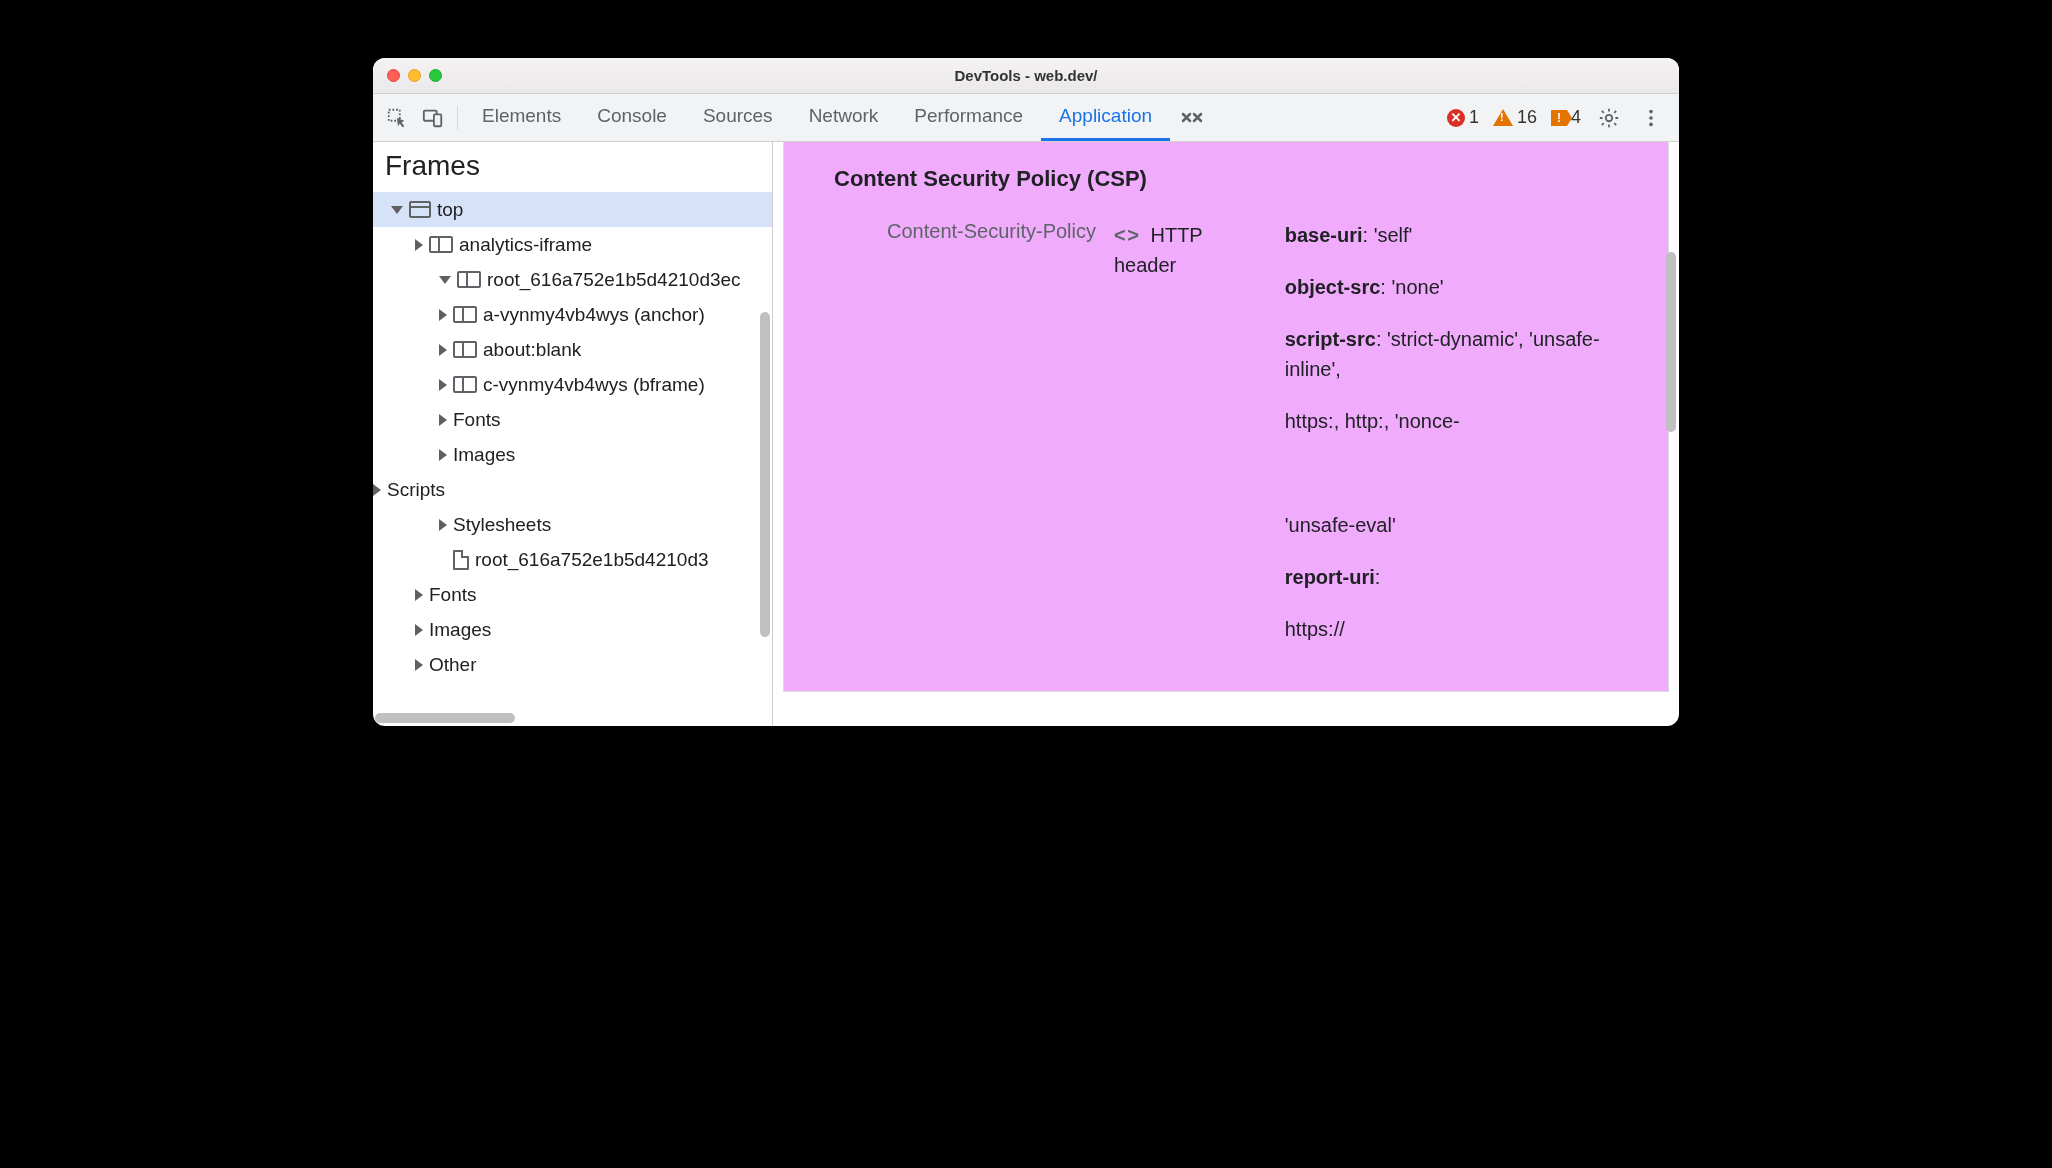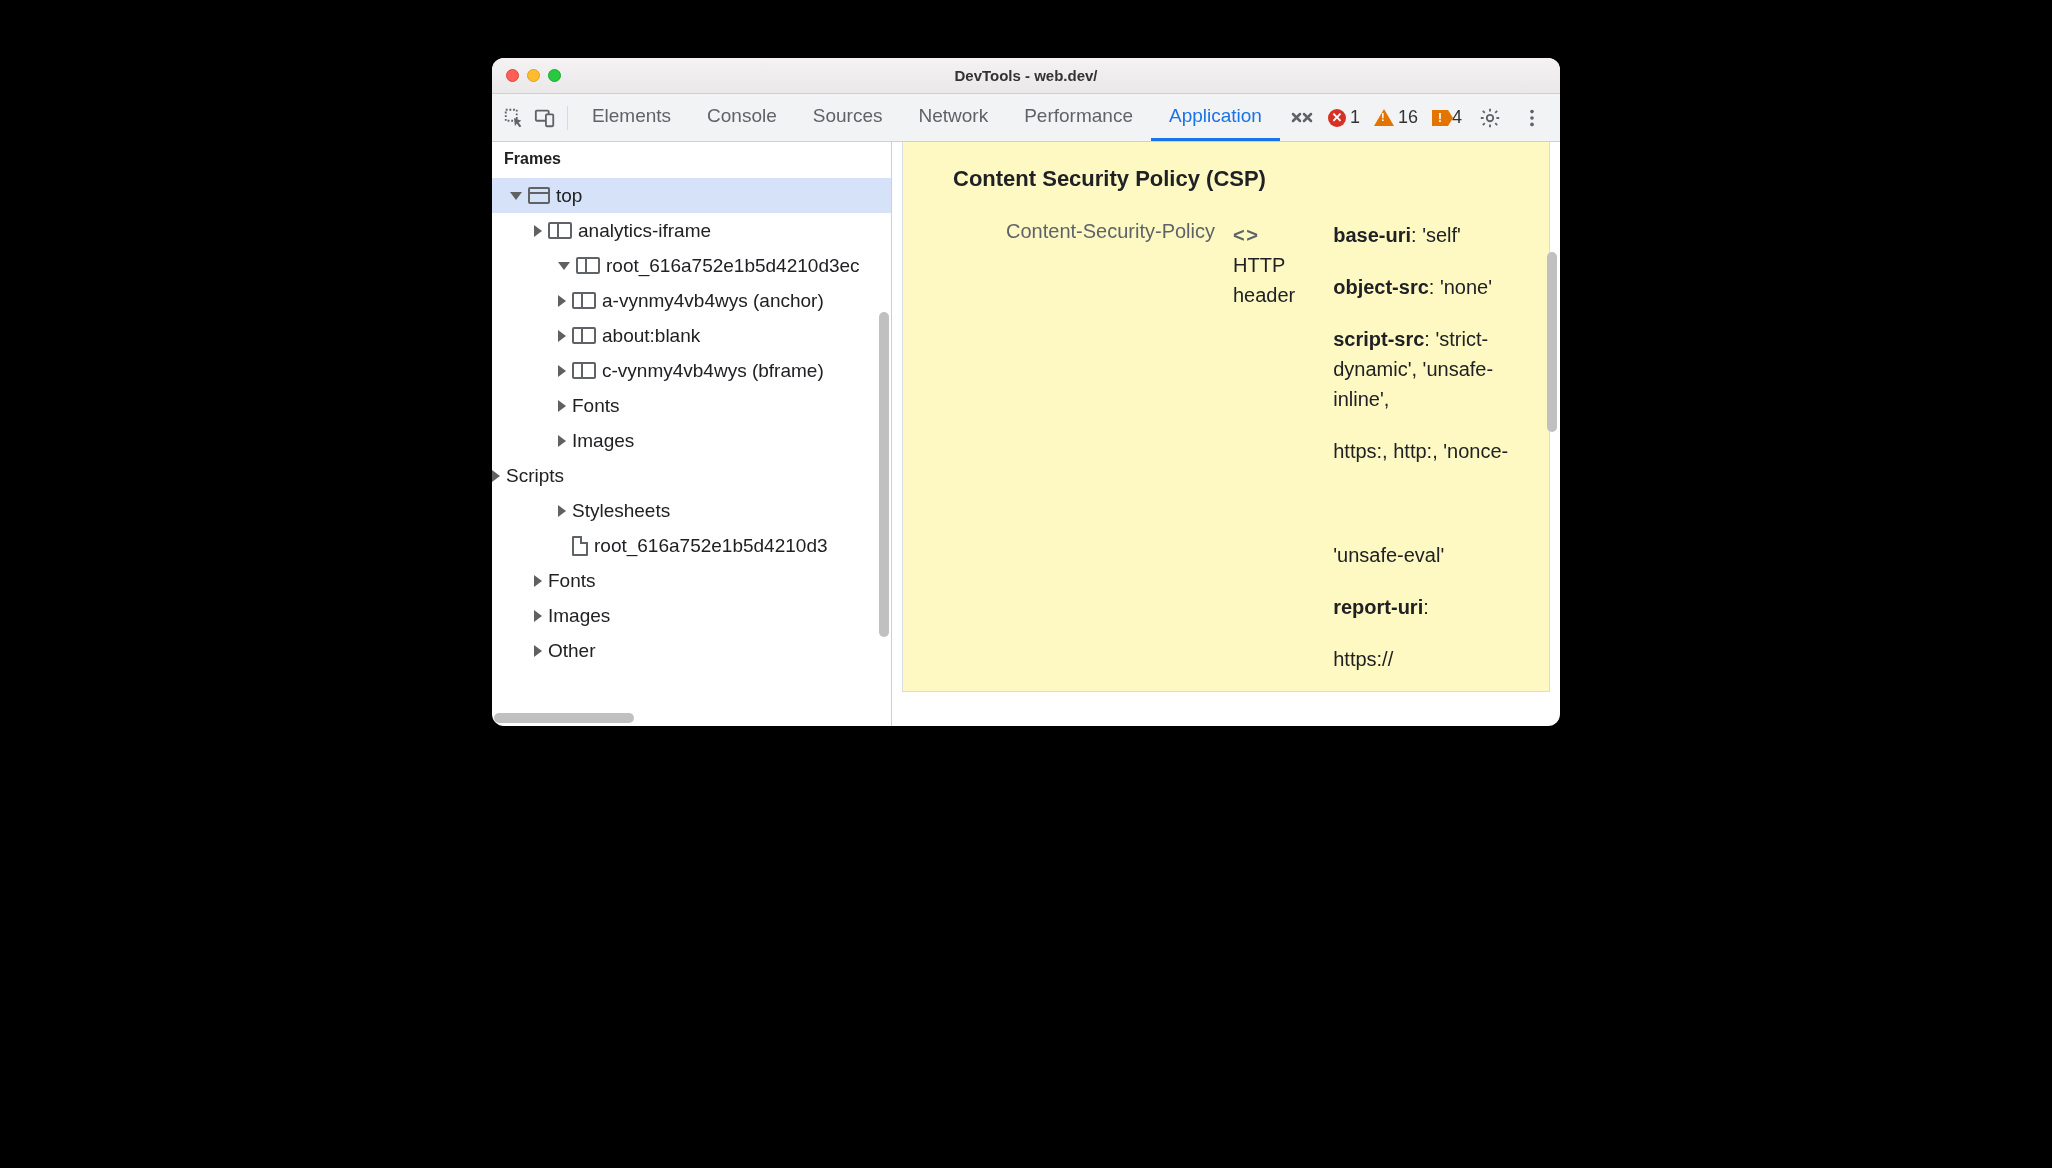--- a/index.html
+++ b/index.html
@@ -7,21 +7,21 @@
     background: #000;
     font-family: -apple-system, BlinkMacSystemFont, "Segoe UI", Helvetica, Arial, sans-serif;
     width: 2052px;
     height: 1168px;
     display: flex;
     align-items: flex-start;
     justify-content: center;
     padding-top: 58px;
   }
   .window {
-    width: 1068px;
+    width: 1306px;
     height: 668px;
     background: #fff;
     border-radius: 12px;
     box-shadow: 0 20px 60px rgba(0,0,0,0.5);
     overflow: hidden;
     display: flex;
     flex-direction: column;
   }
   .titlebar {
     height: 36px;
@@ -146,22 +146,22 @@
   }
   .sidebar {
     width: 400px;
     border-right: 1px solid #d0d0d0;
     display: flex;
     flex-direction: column;
     overflow: hidden;
     position: relative;
   }
   .sidebar-header {
-    font-size: 16px;
-    font-weight: 700;
+    font-size: 28px;
+    font-weight: 400;
     color: #202124;
     padding: 8px 12px 10px;
   }
   .tree {
     flex: 1;
     overflow: hidden;
     font-size: 19px;
     color: #202124;
   }
   .tree-row {
@@ -254,21 +254,21 @@
   }
   .main {
     flex: 1;
     overflow: hidden;
     position: relative;
     padding: 0 0 0 10px;
   }
   .panel {
     border: 1px solid #dadce0;
     border-top: none;
-    background: #fef9c3;
+    background: #f0abfc;
     margin: 0 10px 0 0;
     height: 550px;
     padding: 24px 30px 10px 50px;
   }
   .panel h2 {
     font-size: 22px;
     font-weight: 700;
     color: #202124;
     margin-bottom: 28px;
   }

